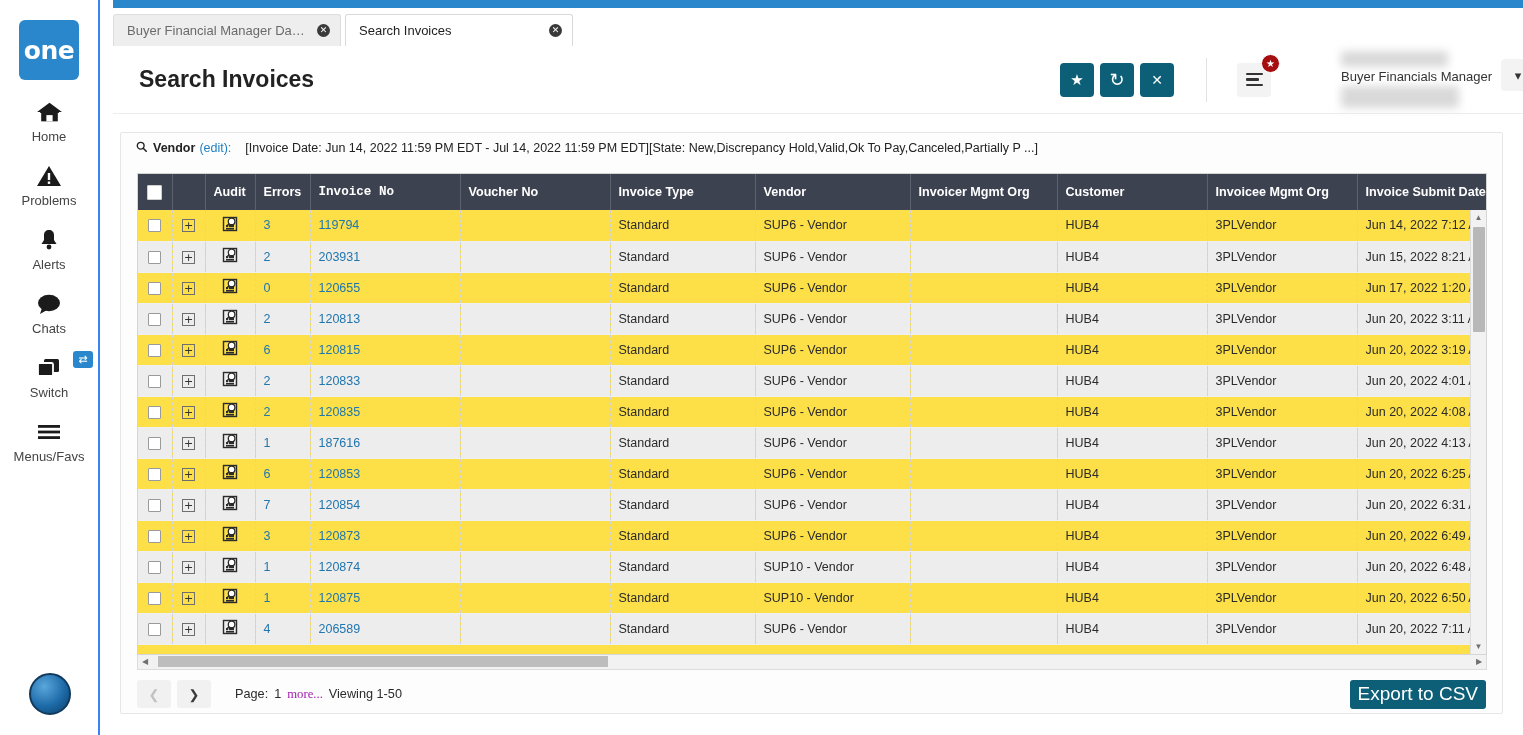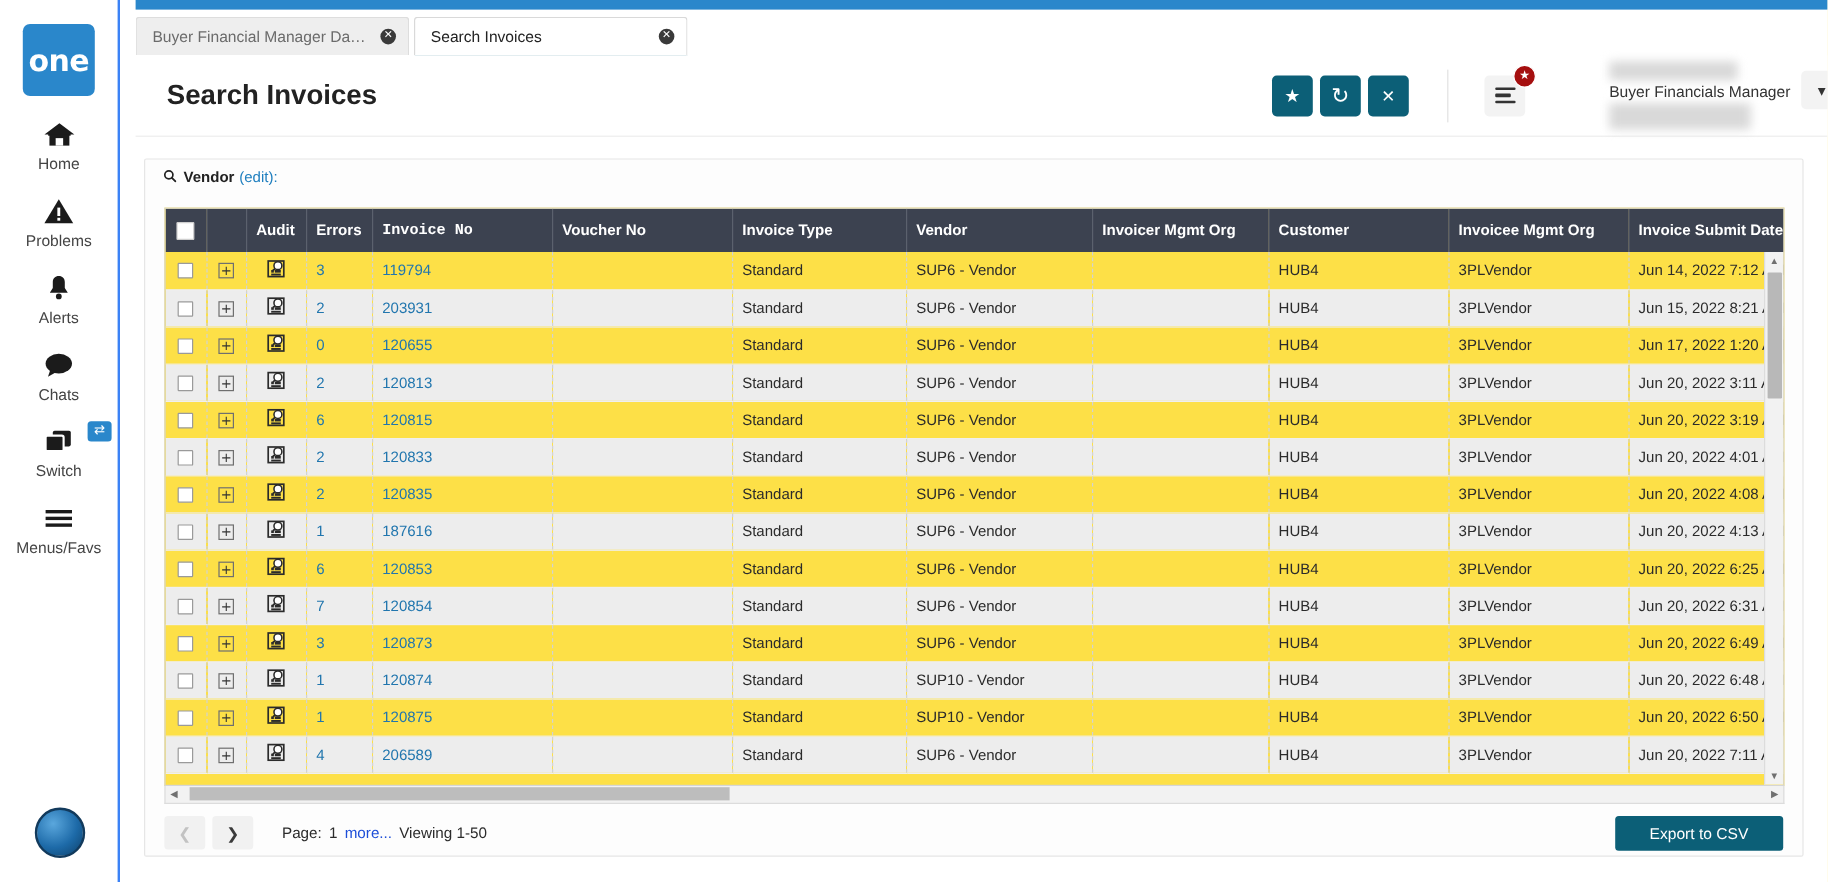--- a/index.html
+++ b/index.html
@@ -228,25 +228,25 @@
     display: flex; align-items: center; padding: 0 16px;
   }
   .pgbtn {
     width: 34px; height: 28px; background: #f1f1f1; border-radius: 3px;
     display: flex; align-items: center; justify-content: center;
     color: #3a3a3a; font-size: 13px; cursor: pointer; margin-right: 6px; border: none;
   }
   .pgbtn.disabled { color: #c2c2c2; cursor: default; }
   .pginfo { font-size: 12.7px; color: #2b2b2b; margin-left: 18px; display: flex; gap: 6px; align-items: baseline; }
   .pginfo .pgnum { color: #2b2b2b; }
-  .pginfo .more { color: #1d4ed8; cursor: pointer; }
+  .pginfo .more { color: #a21caf; cursor: pointer; font-family: Liberation Serif, serif; }
   .footer-spacer { flex: 1; }
   .csvbtn {
     background: #0c5f77; color: #fff; border: none; border-radius: 3px;
-    height: 29px; padding: 0 29px; font-size: 13px; cursor: pointer;
+    height: 29px; padding: 0 8px; font-size: 19px; cursor: pointer;
     font-family: "Liberation Sans", sans-serif;
   }
 </style>
 </head>
 <body>
 
 <div id="app">
 
   <div class="rail">
     <div class="rail-logo">one</div>
@@ -369,20 +369,21 @@
 
     <div class="filterbar">
       <span class="fi">
         <svg width="11" height="11" viewBox="0 0 14 14">
             <circle cx="6" cy="6" r="4.3" fill="none" stroke="#222" stroke-width="1.8"></circle>
             <line x1="9.2" y1="9.2" x2="13" y2="13" stroke="#222" stroke-width="2" stroke-linecap="round"></line>
           </svg>
       </span>
       <span class="filters-label">Vendor</span>
       <span class="filters-edit" style="margin-left:4px">(edit):</span>
+      <span class="filters-text">[Invoice Date: Jun 14, 2022 11:59 PM EDT - Jul 14, 2022 11:59 PM EDT][State: New,Discrepancy Hold,Valid,Ok To Pay,Canceled,Partially P ...]</span>
     </div>
 
     <div class="tablewrap">
       <table class="grid">
         <thead>
           <tr>
             <th class="cb">
               <span class="hdrcheck"></span>
             </th>
             <th class="exp"></th>

